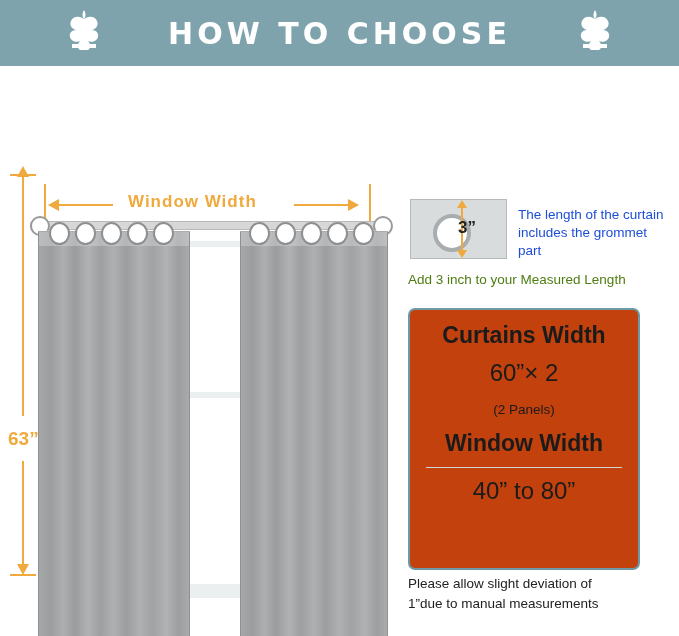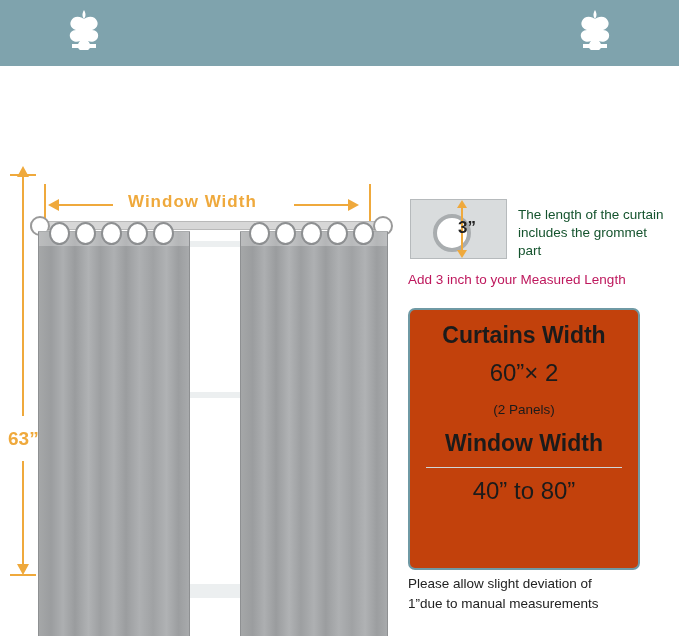--- a/index.html
+++ b/index.html
@@ -109,25 +109,25 @@
   .grommet-illo .hole{
     position:absolute;left:22px;top:14px;width:30px;height:30px;border-radius:50%;
     background:#ffffff;border:4px solid #a9adaf;
   }
   .three-inch{
     position:absolute;left:458px;top:152px;
     font-size:17px;font-weight:bold;color:#222;
   }
   .grommet-note{
     position:absolute;left:518px;top:140px;width:150px;
-    font-size:13.5px;color:#14532d;line-height:1.35;
+    font-size:13.5px;color:#1d4ed8;line-height:1.35;
   }
   .add3{
     position:absolute;left:408px;top:206px;width:262px;
-    font-size:13.5px;color:#be185d;
+    font-size:13.5px;color:#4d7c0f;
   }
 
   
   .card{
     position:absolute;left:408px;top:242px;width:228px;height:258px;
     border:2px solid #6f99a4;border-radius:7px;background:#c2410c;
     overflow:hidden;
   }
   .card .row{
     text-align:center;color:#1b1b1b;
@@ -152,20 +152,21 @@
 </head>
 <body>
 
 <div class="banner">
   <span class="fleur left">
     <svg viewBox="0 0 52 48" width="52" height="48" aria-hidden="true">
       <path fill="currentColor" d="M26 2c-3 5-1 8 1 10-5-5-12-4-14 1-2 4 1 8 5 9-4 0-7 3-6 7 1 4 6 6 10 4-3 3-3 7 0 9h8c3-2 3-6 0-9 4 2 9 0 10-4 1-4-2-7-6-7 4-1 7-5 5-9-2-5-9-6-14-1 2-2 4-5 1-10z"></path>
       <rect x="14" y="36" width="24" height="4" fill="currentColor"></rect>
     </svg>
   </span>
+  <span class="banner-title">HOW TO CHOOSE</span>
   <span class="fleur right">
     <svg viewBox="0 0 52 48" width="52" height="48" aria-hidden="true">
       <path fill="currentColor" d="M26 2c-3 5-1 8 1 10-5-5-12-4-14 1-2 4 1 8 5 9-4 0-7 3-6 7 1 4 6 6 10 4-3 3-3 7 0 9h8c3-2 3-6 0-9 4 2 9 0 10-4 1-4-2-7-6-7 4-1 7-5 5-9-2-5-9-6-14-1 2-2 4-5 1-10z"></path>
       <rect x="14" y="36" width="24" height="4" fill="currentColor"></rect>
     </svg>
   </span>
 </div>
 
 <div class="stage">
 

